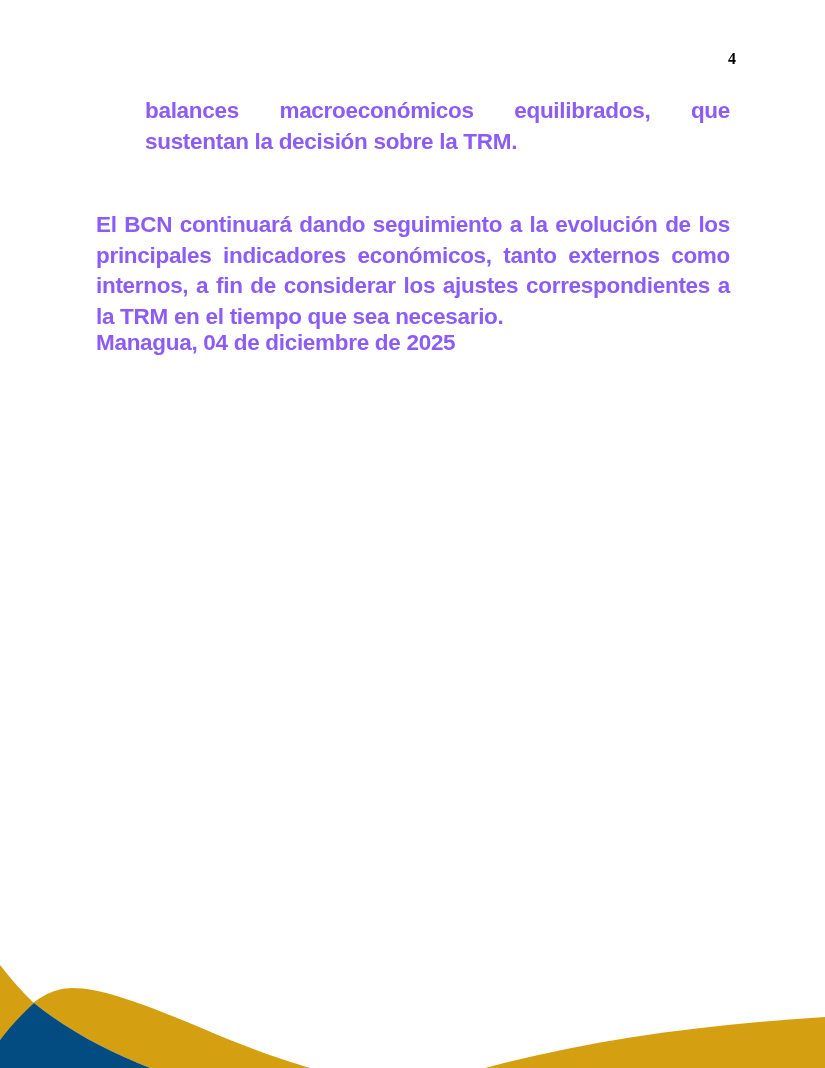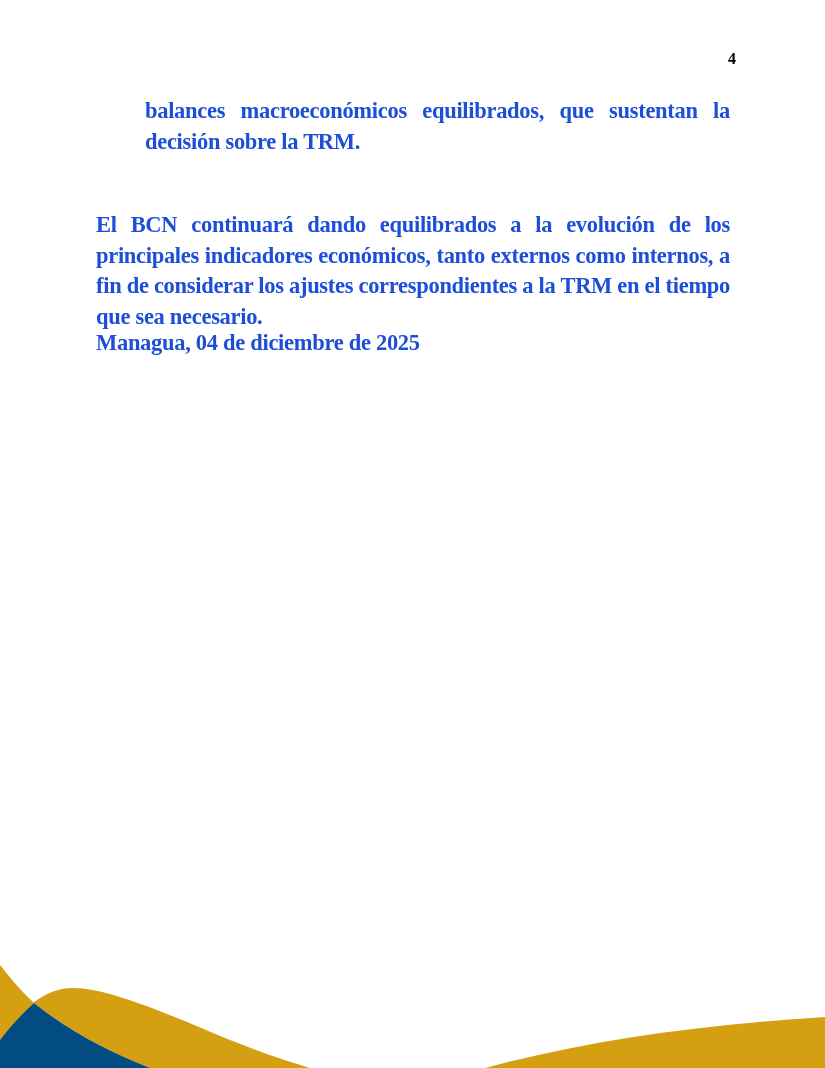--- a/index.html
+++ b/index.html
@@ -2,37 +2,37 @@
 <html><head>
   <meta charset="utf-8">
   <style>
     html, body { margin: 0; padding: 0; background: #ffffff; }
     body { width: 825px; height: 1068px; position: relative; overflow: hidden; }
     .page-number {
       position: absolute; top: 50px; left: 716px; width: 20px; text-align: right;
       font-family: "Liberation Serif", serif; font-weight: bold; font-size: 16px; color: #000;
     }
     .para {
-      position: absolute; color: #1d4ed8; font-family: Liberation Serif, serif; font-weight: bold;
+      position: absolute; color: #8b5cf6; font-family: Liberation Sans, sans-serif; font-weight: bold;
       font-size: 22.5px; line-height: 30.5px; text-align: justify; text-align-last: left;
       letter-spacing: -0.3px;
     }
     .p1 { top: 96px; left: 145px; width: 585px; }
     .p2 { top: 210px; left: 96px; width: 634px; }
     .date { top: 328px; left: 96px; width: 634px; }
     .footer-wave { position: absolute; left: 0; bottom: 0; width: 825px; height: 110px; }
   </style>
 </head>
 <body>
 
 <div class="page-number">4</div>
 
 <div class="para p1">balances macroeconómicos equilibrados, que sustentan la decisión sobre la TRM.</div>
 
-<div class="para p2">El BCN continuará dando equilibrados a la evolución de los principales indicadores económicos, tanto externos como internos, a fin de considerar los ajustes correspondientes a la TRM en el tiempo que sea necesario.</div>
+<div class="para p2">El BCN continuará dando seguimiento a la evolución de los principales indicadores económicos, tanto externos como internos, a fin de considerar los ajustes correspondientes a la TRM en el tiempo que sea necesario.</div>
 
 <div class="para date">Managua, 04 de diciembre de 2025</div>
 
 <svg class="footer-wave" viewBox="0 958 825 110" preserveAspectRatio="none">
 
   <path d="M0,965 C12,980 22,992 34,1003 L0,1040 Z" fill="#D4A012"></path>
 
   <path d="M0,1040 C20,1010 45,988 72,988 C110,988 170,1015 230,1040 C260,1052 290,1062 310,1068 L150,1068 C110,1052 70,1032 34,1003 C22,1014 10,1027 0,1040 Z" fill="#D4A012"></path>
 
   <path d="M0,1040 C10,1027 22,1014 34,1003 C70,1032 110,1052 150,1068 L0,1068 Z" fill="#024C82"></path>

